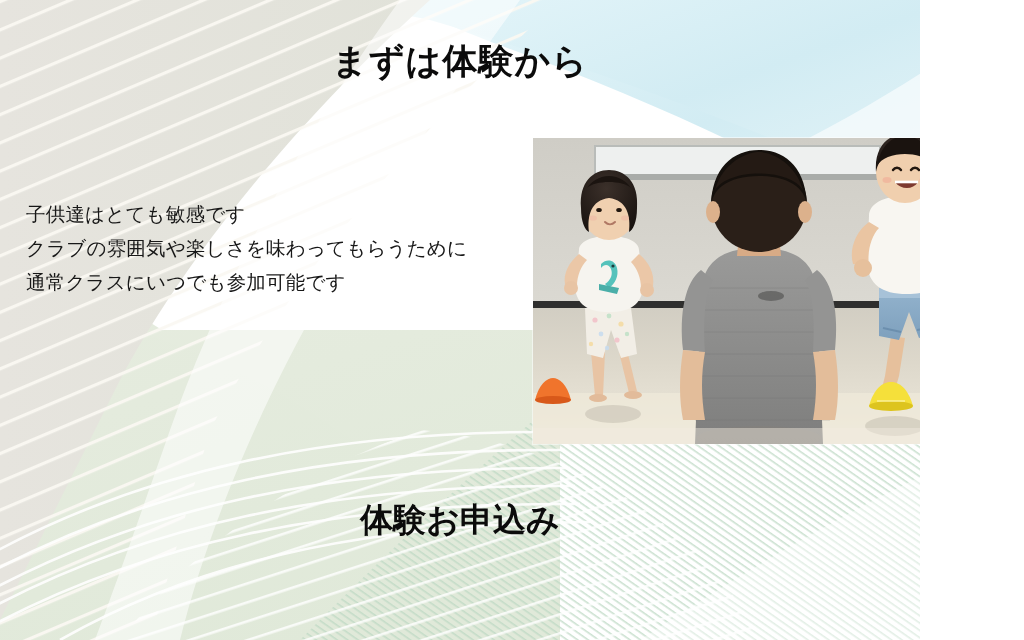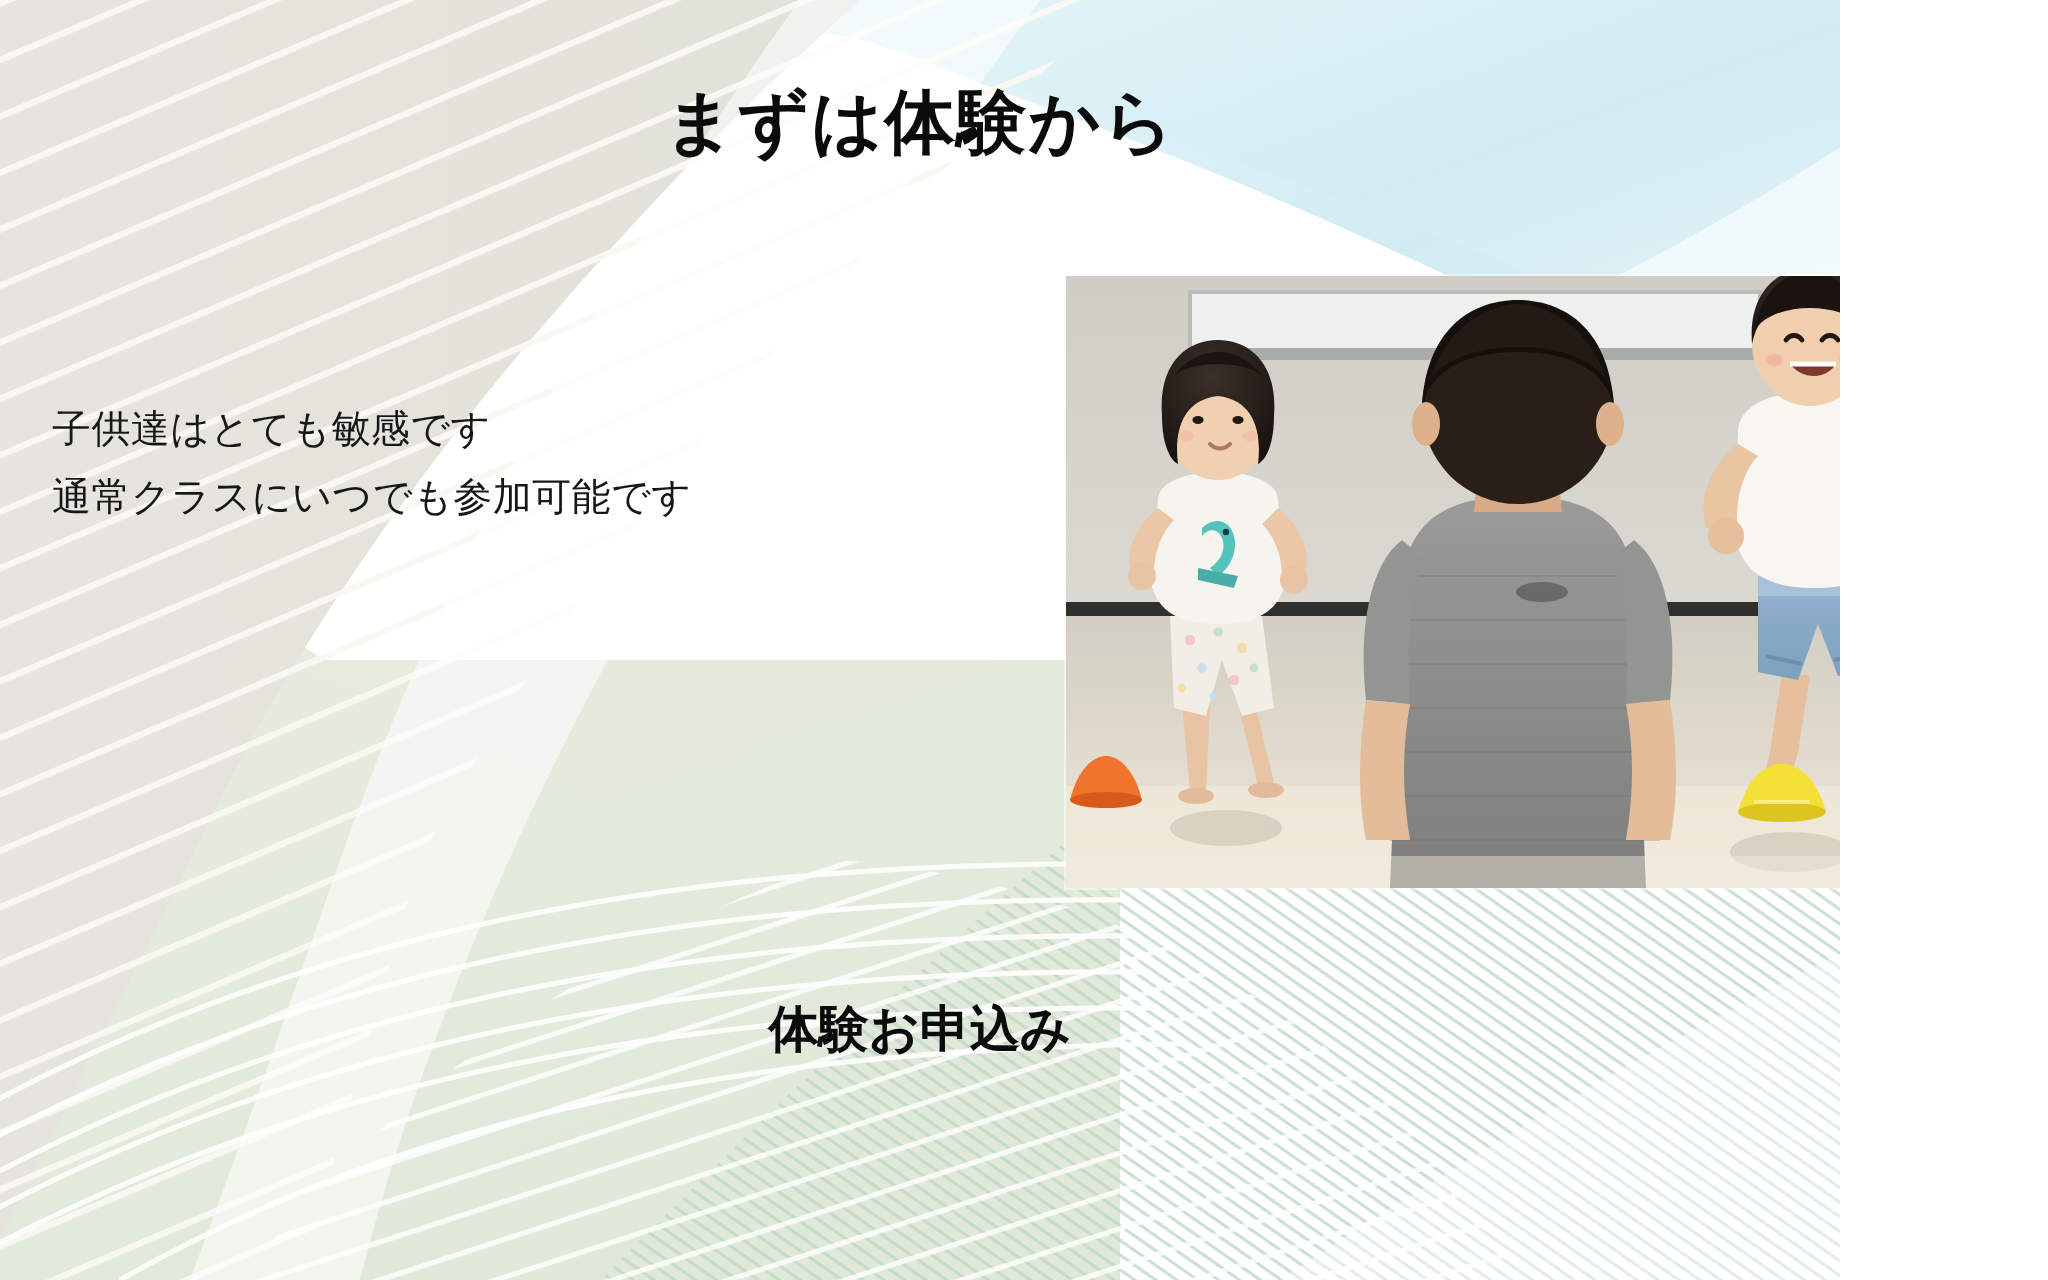--- a/index.html
+++ b/index.html
@@ -63,21 +63,21 @@
   }
   #photo svg{display:block;width:463px;height:306px;}
 
   
   #cta-heading{
     position:absolute;
     left:0;right:0;
     top:498px;
     text-align:center;
     font-family:"DejaVu Sans","Liberation Sans",sans-serif;
-    font-size:25px;
+    font-size:33px;
     font-weight:700;
     color:#0b0b0b;
     z-index:30;
     white-space:nowrap;
   }
   #cta-link{
     position:absolute;
     left:0;right:0;
     top:567px;
     text-align:center;
@@ -183,20 +183,21 @@
       </g>
 
       <path d="M1024,430 L1024,640 L640,640 C760,560 900,480 1024,430 Z" fill="#ffffff" opacity="0.45"></path>
     </svg>
   </div>
 
   <div id="title">まずは体験から</div>
 
   <div id="body-copy">
     <span class="line">子供達はとても敏感です</span>
+    <span class="line">クラブの雰囲気や楽しさを味わってもらうために</span>
     <span class="line">通常クラスにいつでも参加可能です</span>
   </div>
 
   <div id="photo">
     <svg viewBox="0 0 463 306" preserveAspectRatio="none" xmlns="http://www.w3.org/2000/svg">
       <defs>
         <linearGradient id="g-floor" x1="0" y1="0" x2="0" y2="1">
           <stop offset="0%" stop-color="#d2cec3"></stop>
           <stop offset="40%" stop-color="#ddd8cb"></stop>
           <stop offset="100%" stop-color="#efeadd"></stop>

